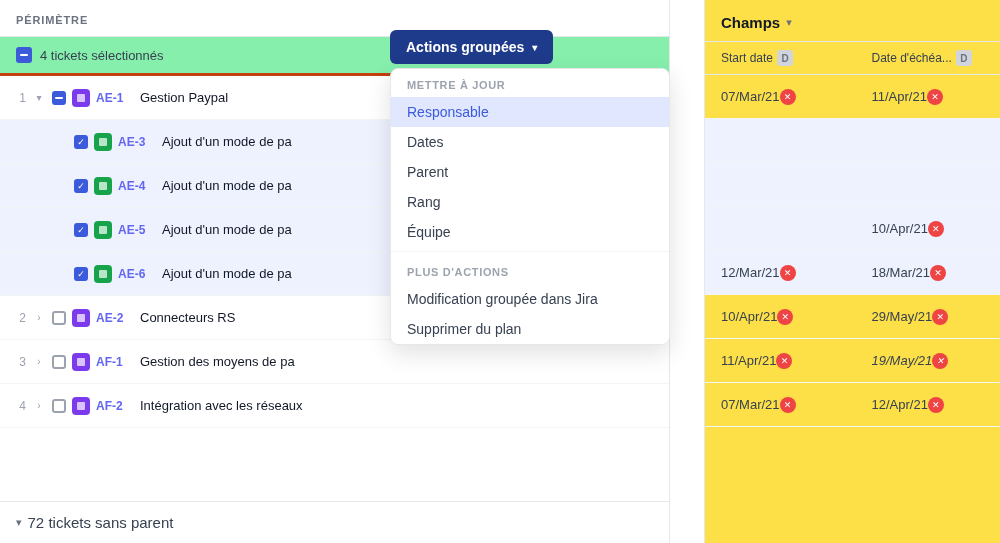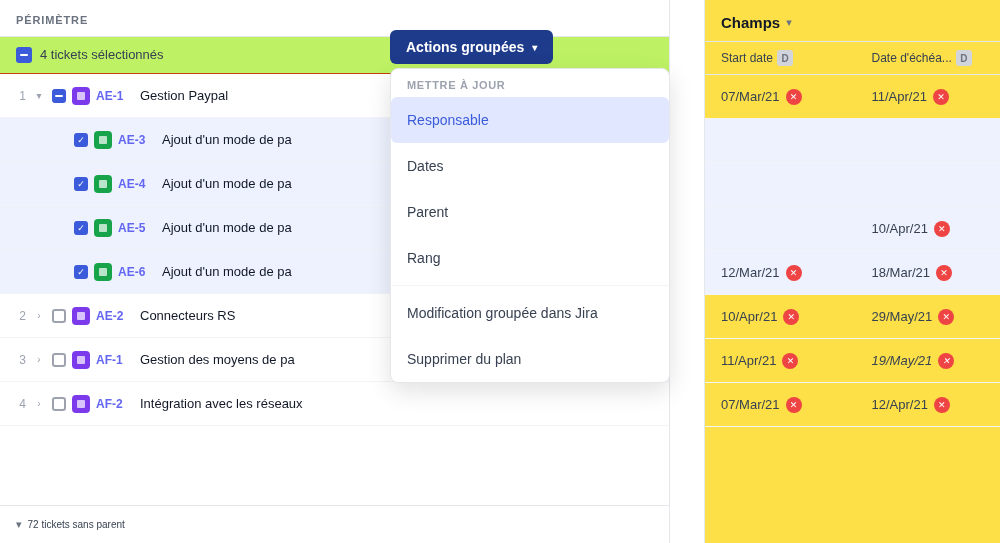--- a/index.html
+++ b/index.html
@@ -28,25 +28,25 @@
       font-size: 11px;
       font-weight: 700;
       color: #6b7280;
       letter-spacing: 0.08em;
       text-transform: uppercase;
       border-bottom: 1px solid #e5e7eb;
     }
 
     .selected-bar {
       display: flex;
-      align-items: flex-start;
+      align-items: flex-end;
       gap: 8px;
       padding: 10px 16px;
-      background: #bef264;
-      border-bottom: 1px solid #c2410c;
+      background: #86efac;
+      border-bottom: 3px solid #c2410c;
     }
 
     .selected-bar .minus-icon {
       width: 16px; height: 16px;
       background: #3b5bdb;
       border-radius: 3px;
       display: flex; align-items: center; justify-content: center;
       flex-shrink: 0;
     }
     .selected-bar .minus-icon::after {
@@ -155,21 +155,21 @@
       bottom: 0;
       left: 0;
       width: 670px;
     }
     .bottom-row .chevron-down {
       font-size: 11px;
       color: #6b7280;
       margin-right: 6px;
     }
     .bottom-row .bottom-text {
-      font-size: 10px;
+      font-size: 15px;
       color: #374151;
       font-weight: 500;
     }
 
     
     .dropdown-container {
       position: absolute;
       top: 30px;
       left: 390px;
       z-index: 100;
@@ -208,27 +208,26 @@
     .dropdown-section-label {
       padding: 10px 16px 6px;
       font-size: 11px;
       font-weight: 700;
       color: #9ca3af;
       letter-spacing: 0.06em;
       text-transform: uppercase;
     }
 
     .dropdown-item {
-      padding: 15px 16px;
+      padding: 7px 16px;
       font-size: 14px;
       color: #374151;
       cursor: pointer;
       display: flex;
       align-items: center;
-      border-radius: 6px;
     }
     .dropdown-item.active {
       background: #e0e7ff;
       color: #3b5bdb;
     }
 
     .dropdown-divider {
       height: 1px;
       background: #f3f4f6;
       margin: 4px 0;
@@ -304,21 +303,20 @@
     .right-row.highlighted {
       background: #eef2ff;
     }
 
     .date-cell {
       flex: 1;
       font-size: 13px;
       color: #374151;
       display: flex;
       align-items: center;
-      gap: 6px;
     }
     .date-cell .clear-btn {
       width: 16px; height: 16px;
       background: #ef4444;
       border-radius: 50%;
       display: flex; align-items: center; justify-content: center;
       font-size: 9px;
       color: #fff;
       cursor: pointer;
       flex-shrink: 0;
@@ -439,24 +437,26 @@
   </button>
 
   <div class="dropdown-menu">
     <div class="dropdown-section-label">METTRE À JOUR</div>
 
     <div id="dropdown-items1">
         <div class="dropdown-item active">Responsable</div>
         <div class="dropdown-item">Dates</div>
         <div class="dropdown-item">Parent</div>
         <div class="dropdown-item">Rang</div>
+        <div class="dropdown-item">Équipe</div>
       </div>
 
     <div class="dropdown-divider"></div>
 
+    <div class="dropdown-section-label">PLUS D'ACTIONS</div>
 
     <div id="dropdown-items2">
         <div class="dropdown-item">Modification groupée dans Jira</div>
         <div class="dropdown-item">Supprimer du plan</div>
       </div>
   </div>
 </div>
 
 <div class="right-panel">
   <div class="right-header">

